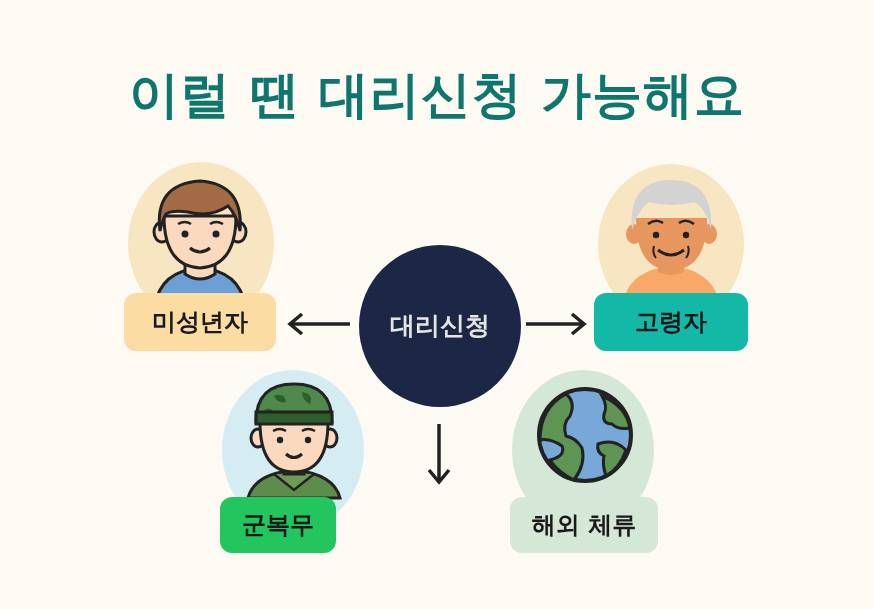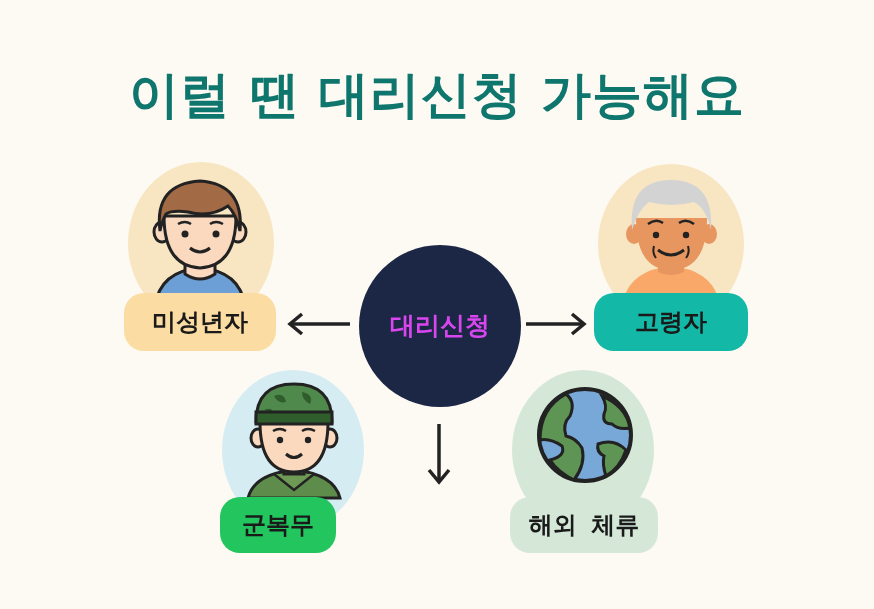--- a/index.html
+++ b/index.html
@@ -1,24 +1,24 @@
 <!DOCTYPE html>
 <html><head>
 <meta charset="utf-8">
 <style>
   html, body { margin:0; padding:0; }
   body { width:874px; height:609px; background:#fdfaf3; position:relative; overflow:hidden;
          font-family:"DejaVu Sans", "Liberation Sans", sans-serif; }
   .title { position:absolute; left:0; width:874px; top:62px; text-align:center;
            font-size:50px; font-weight:bold; color:#0f766e; letter-spacing:1px; }
   .bg-circle { position:absolute; border-radius:50%; }
-  .label { position:absolute; border-radius:20px; display:flex; align-items:center; justify-content:center;
+  .label { position:absolute; border-radius:12px; display:flex; align-items:center; justify-content:center;
            font-size:24px; font-weight:bold; color:#1a1a1a; }
   .center { position:absolute; left:359px; top:245px; width:162px; height:162px; border-radius:50%;
-            background:#1b2744; color:#d946ef; display:flex; flex-direction:column; align-items:center; justify-content:center;
+            background:#1b2744; color:#e5e5e5; display:flex; flex-direction:column; align-items:center; justify-content:center;
             font-size:25px; font-weight:bold; line-height:38px; }
   svg { position:absolute; overflow:visible; }
 </style>
 </head>
 <body>
 
 <div class="title">이럴 땐 대리신청 가능해요</div>
 
 <div class="bg-circle" style="left:128px;top:162px;width:146px;height:162px;background:#f8e6c2;"></div>
 <svg style="left:140px;top:176px;" width="120" height="130" viewBox="0 0 120 130">
@@ -73,21 +73,21 @@
 </svg>
 <div class="label" style="left:220px;top:497px;width:116px;height:56px;background:#22c55e;">군복무</div>
 
 <div class="bg-circle" style="left:512px;top:370px;width:142px;height:160px;background:#d5e8d8;"></div>
 <svg style="left:536px;top:386px;" width="98" height="98" viewBox="0 0 98 98">
   <circle cx="49" cy="49" r="46" fill="#78a8d8" stroke="#222" stroke-width="4"></circle>
   <path d="M30 8 Q40 16 34 30 Q26 38 30 50 Q40 52 46 62 Q50 78 38 94 Q22 86 14 74 Q30 70 26 60 Q14 52 4 54 Q4 22 30 8 Z" fill="#5e9454" stroke="#222" stroke-width="3"></path>
   <path d="M66 10 Q90 20 94 42 Q82 44 76 38 Q66 38 68 28 Q72 20 66 10 Z" fill="#5e9454" stroke="#222" stroke-width="3"></path>
   <path d="M62 58 Q78 52 90 64 Q84 82 70 90 Q66 78 68 70 Q60 66 62 58 Z" fill="#5e9454" stroke="#222" stroke-width="3"></path>
 </svg>
-<div class="label" style="left:510px;top:497px;width:148px;height:56px;background:#d5e8d8;font-family:Liberation Mono, monospace;">해외 체류</div>
+<div class="label" style="left:510px;top:497px;width:148px;height:56px;background:#d5e8d8;">해외 체류</div>
 
 <div class="center">
   <span>대리신청</span>
 </div>
 
 <svg style="left:286px;top:312px;" width="66" height="24" viewBox="0 0 66 24">
   <line x1="64" y1="12" x2="4" y2="12" stroke="#222" stroke-width="3.5"></line>
   <polyline points="16,2 4,12 16,22" fill="none" stroke="#222" stroke-width="3.5"></polyline>
 </svg>
 <svg style="left:524px;top:312px;" width="64" height="24" viewBox="0 0 64 24">

